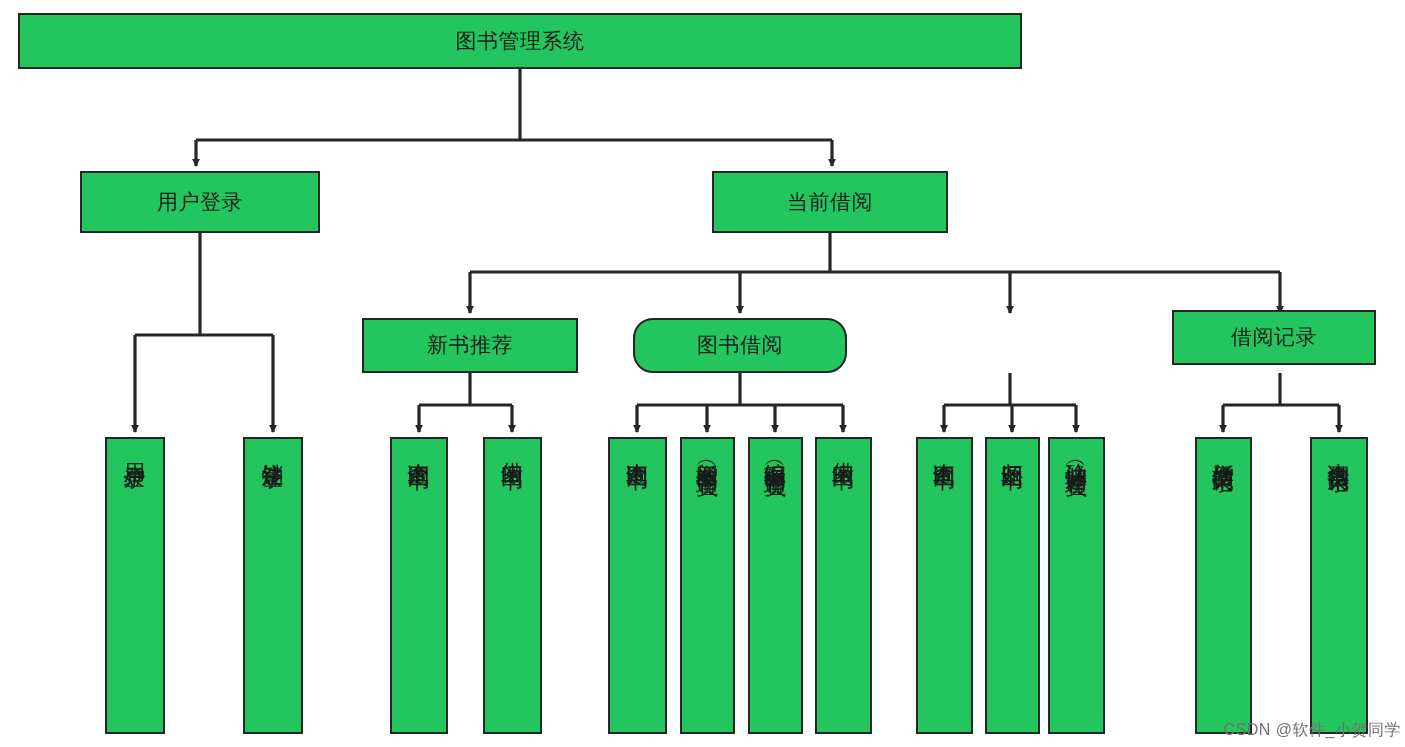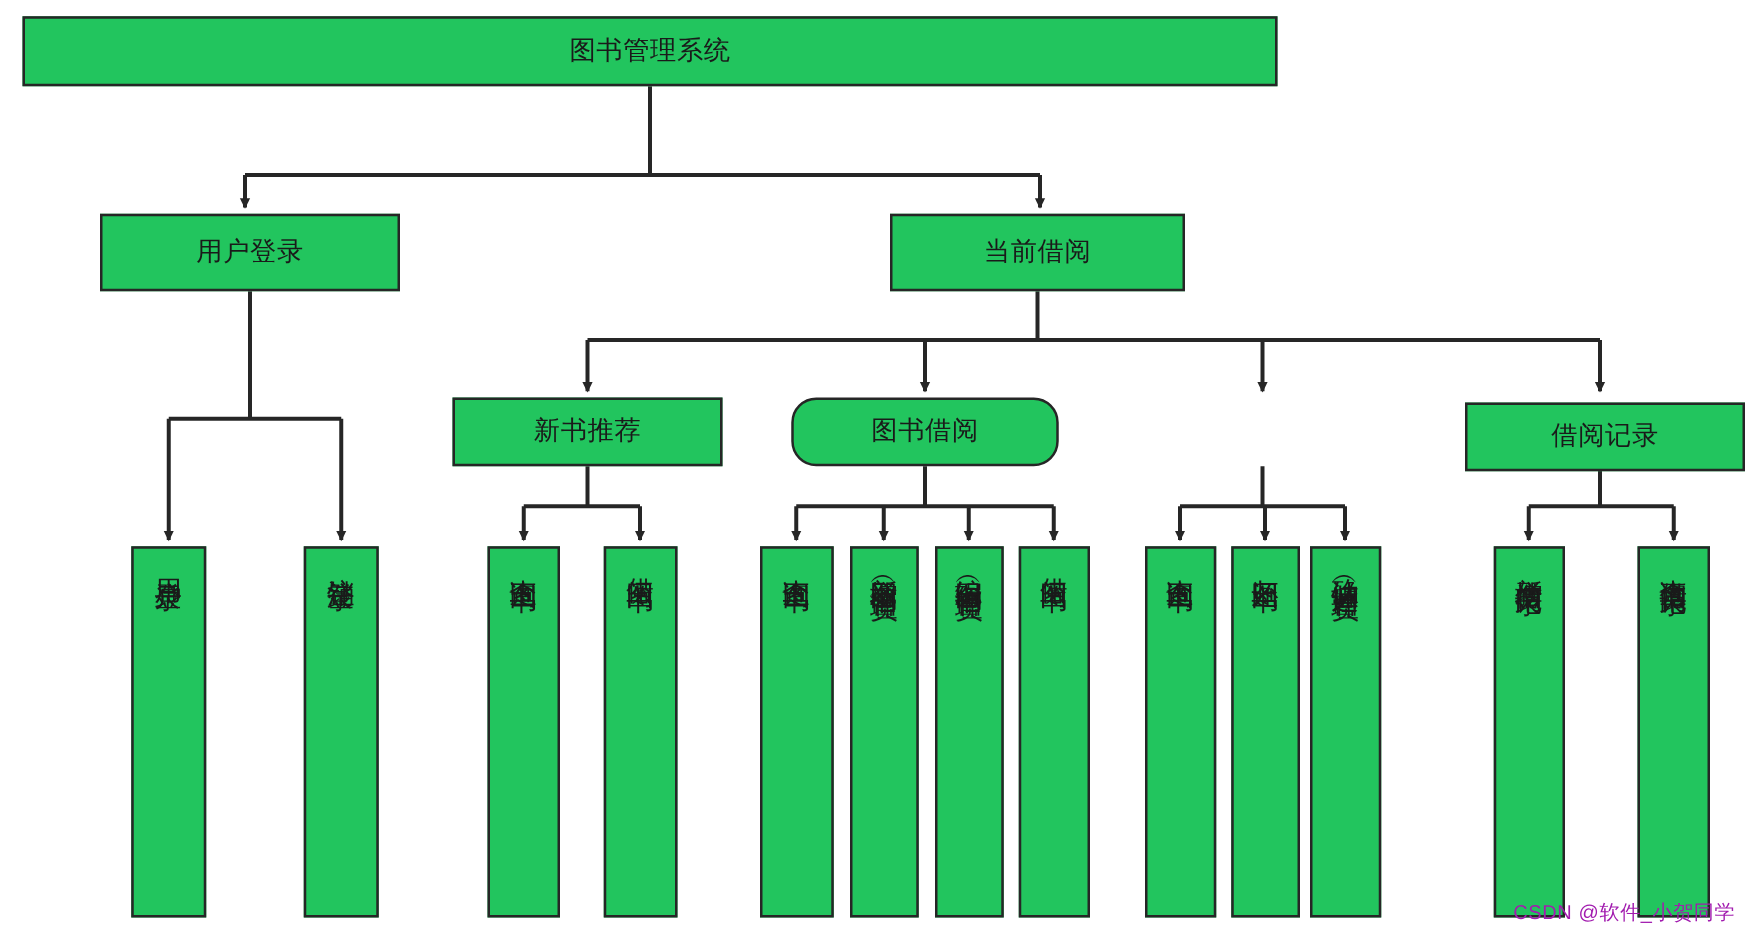--- a/index.html
+++ b/index.html
@@ -55,24 +55,24 @@
   .node.vertical .node-label {
     writing-mode: vertical-rl;
     text-orientation: upright;
     font-size: 22px;
     letter-spacing: 2px;
     line-height: 1.05;
     white-space: nowrap;
   }
   #watermark {
     position: absolute;
-    right: 17px;
+    right: 4px;
     bottom: 6px;
     font-size: 16px;
-    color: #a21caf;
+    color: #737373;
     white-space: nowrap;
     letter-spacing: 0.5px;
     margin-top: 47px;
   }
 </style>
 </head>
 <body>
 
 <div id="diagram-root">
 
@@ -137,21 +137,21 @@
   <div class="node horizontal" style="left:712px; top:171px; width:236px; height:62px;">
     <span class="node-label">当前借阅</span>
   </div>
 
   <div class="node horizontal" style="left:362px; top:318px; width:216px; height:55px;">
     <span class="node-label">新书推荐</span>
   </div>
   <div class="node horizontal" style="left:633px; top:318px; width:214px; height:55px;border-radius:20px;">
     <span class="node-label">图书借阅</span>
   </div>
-  <div class="node horizontal" style="left:1172px; top:322px; width:224px; height:55px;">
+  <div class="node horizontal" style="left:1172px; top:310px; width:204px; height:55px;">
     <span class="node-label">借阅记录</span>
   </div>
 
   <div class="node vertical" style="left:105px; top:437px; width:60px; height:297px;">
     <span class="node-label">用户登录</span>
   </div>
   <div class="node vertical" style="left:243px; top:437px; width:60px; height:297px;">
     <span class="node-label">注销登录</span>
   </div>
 

